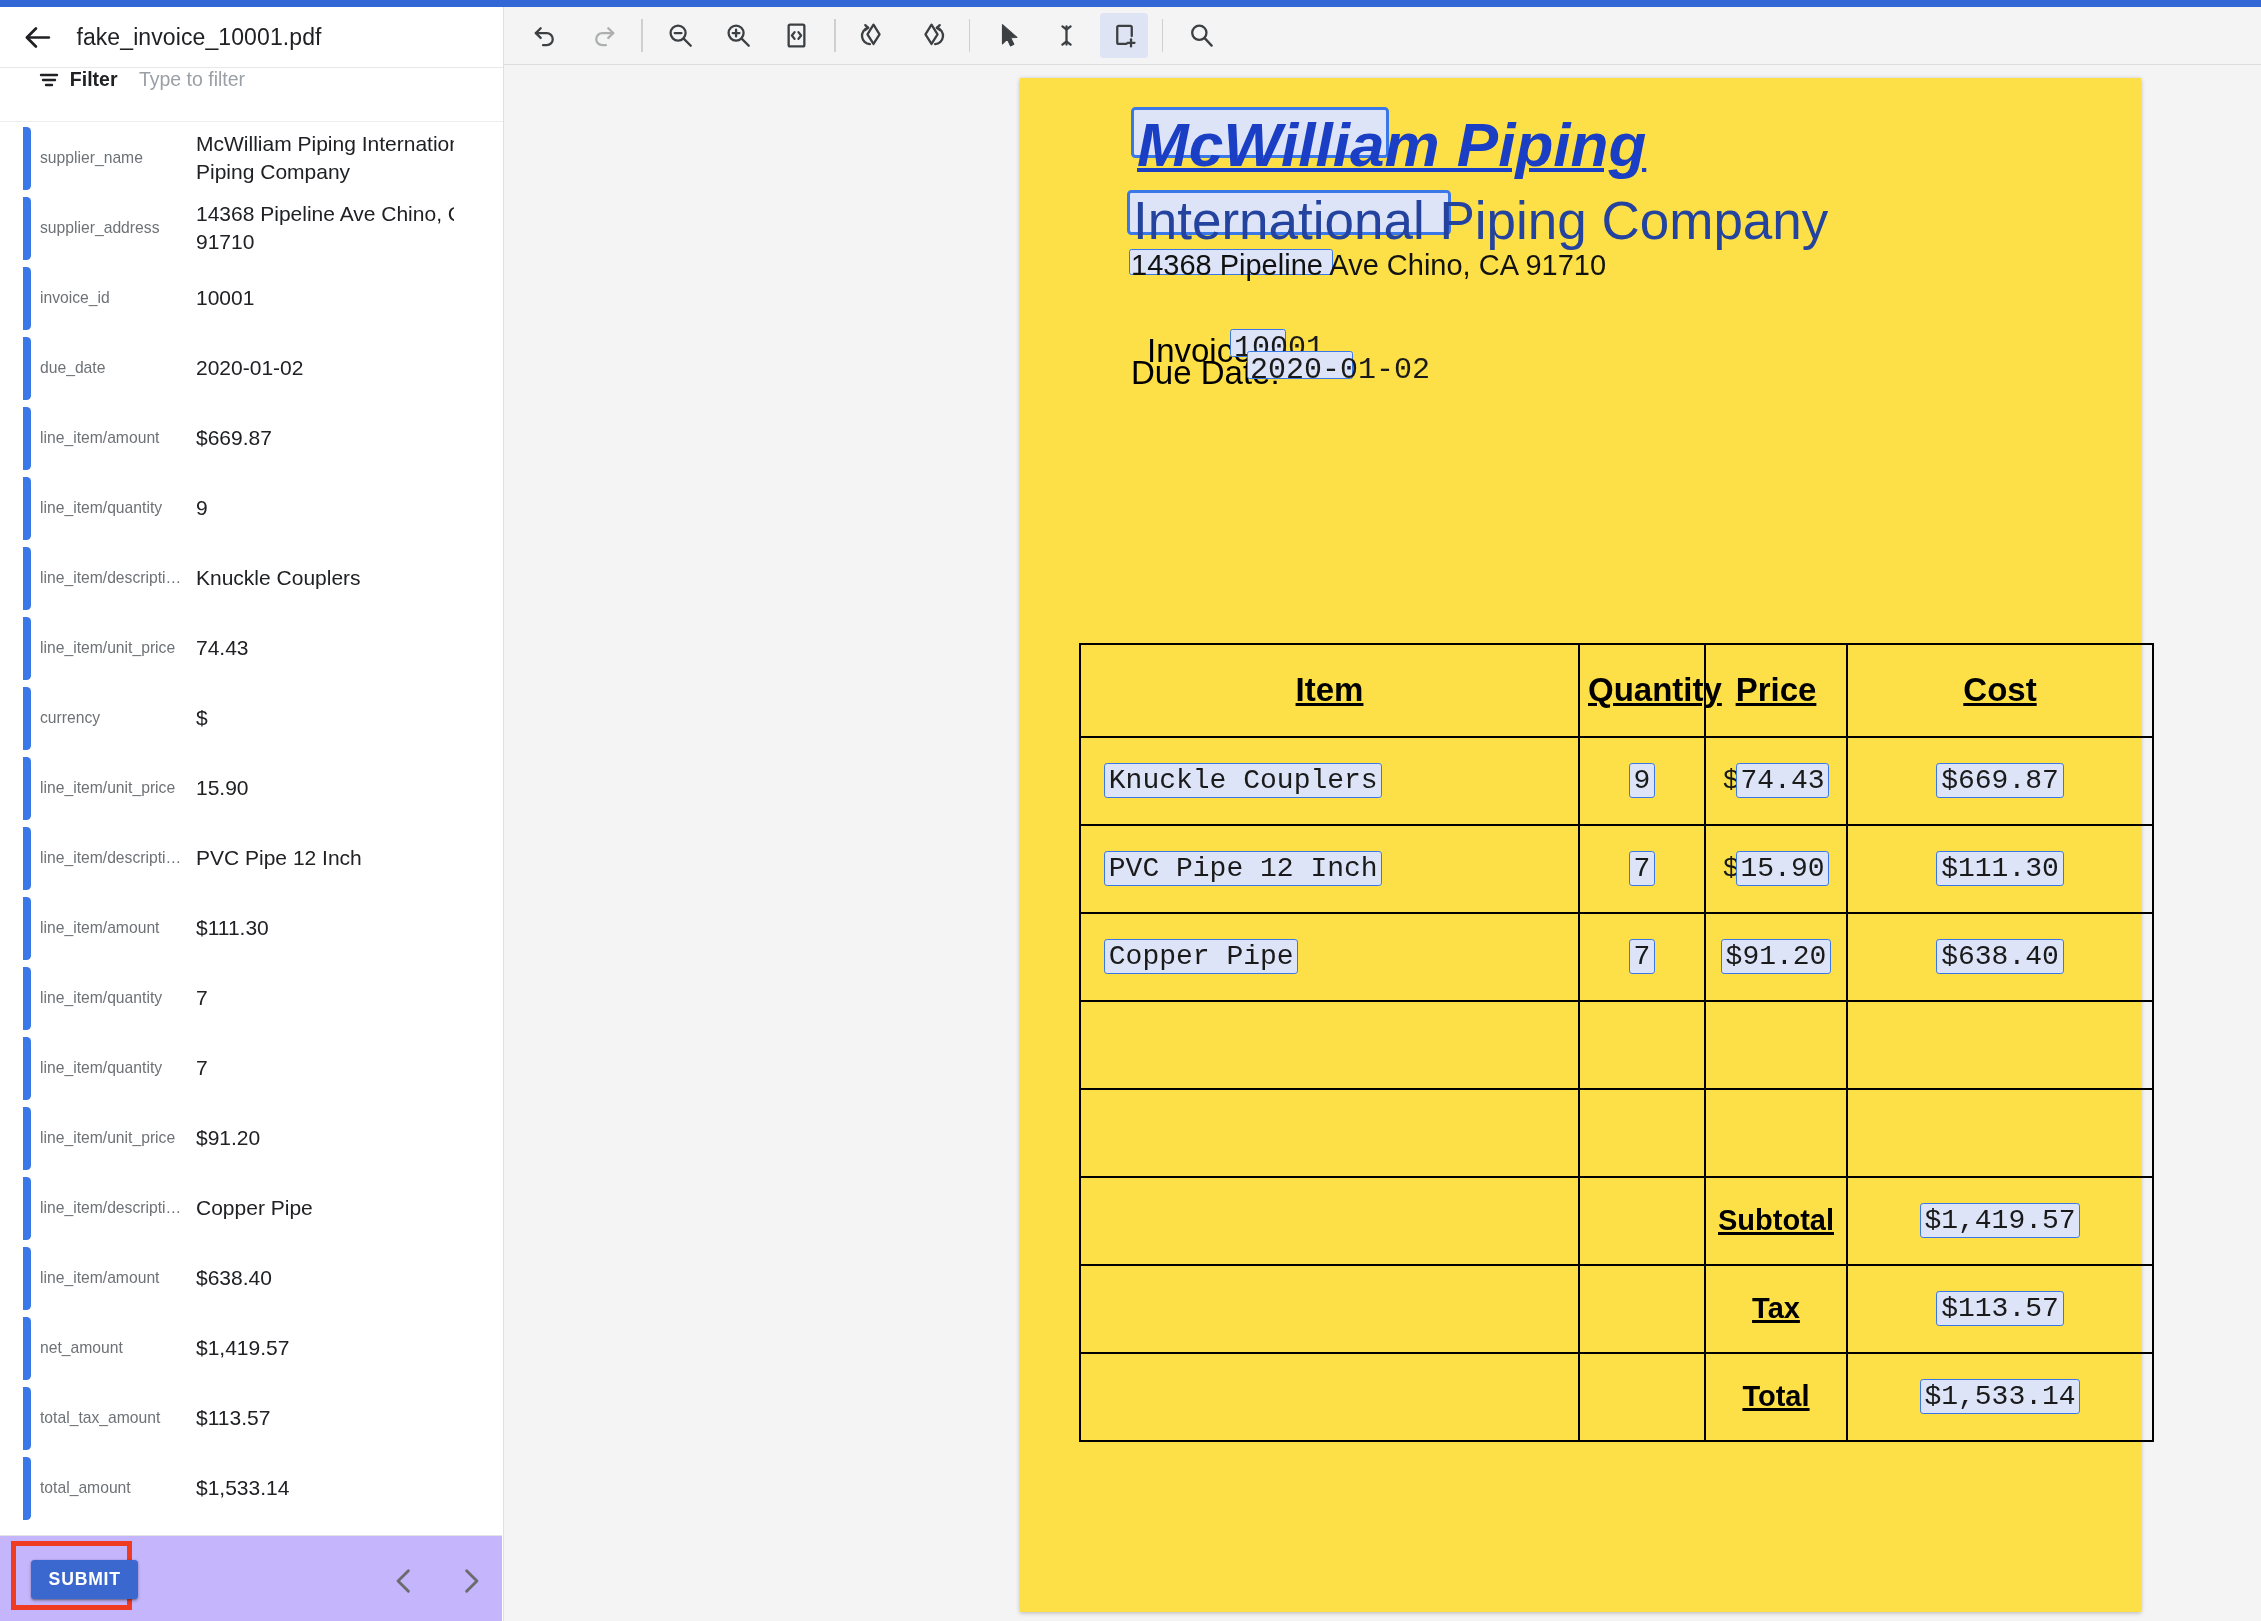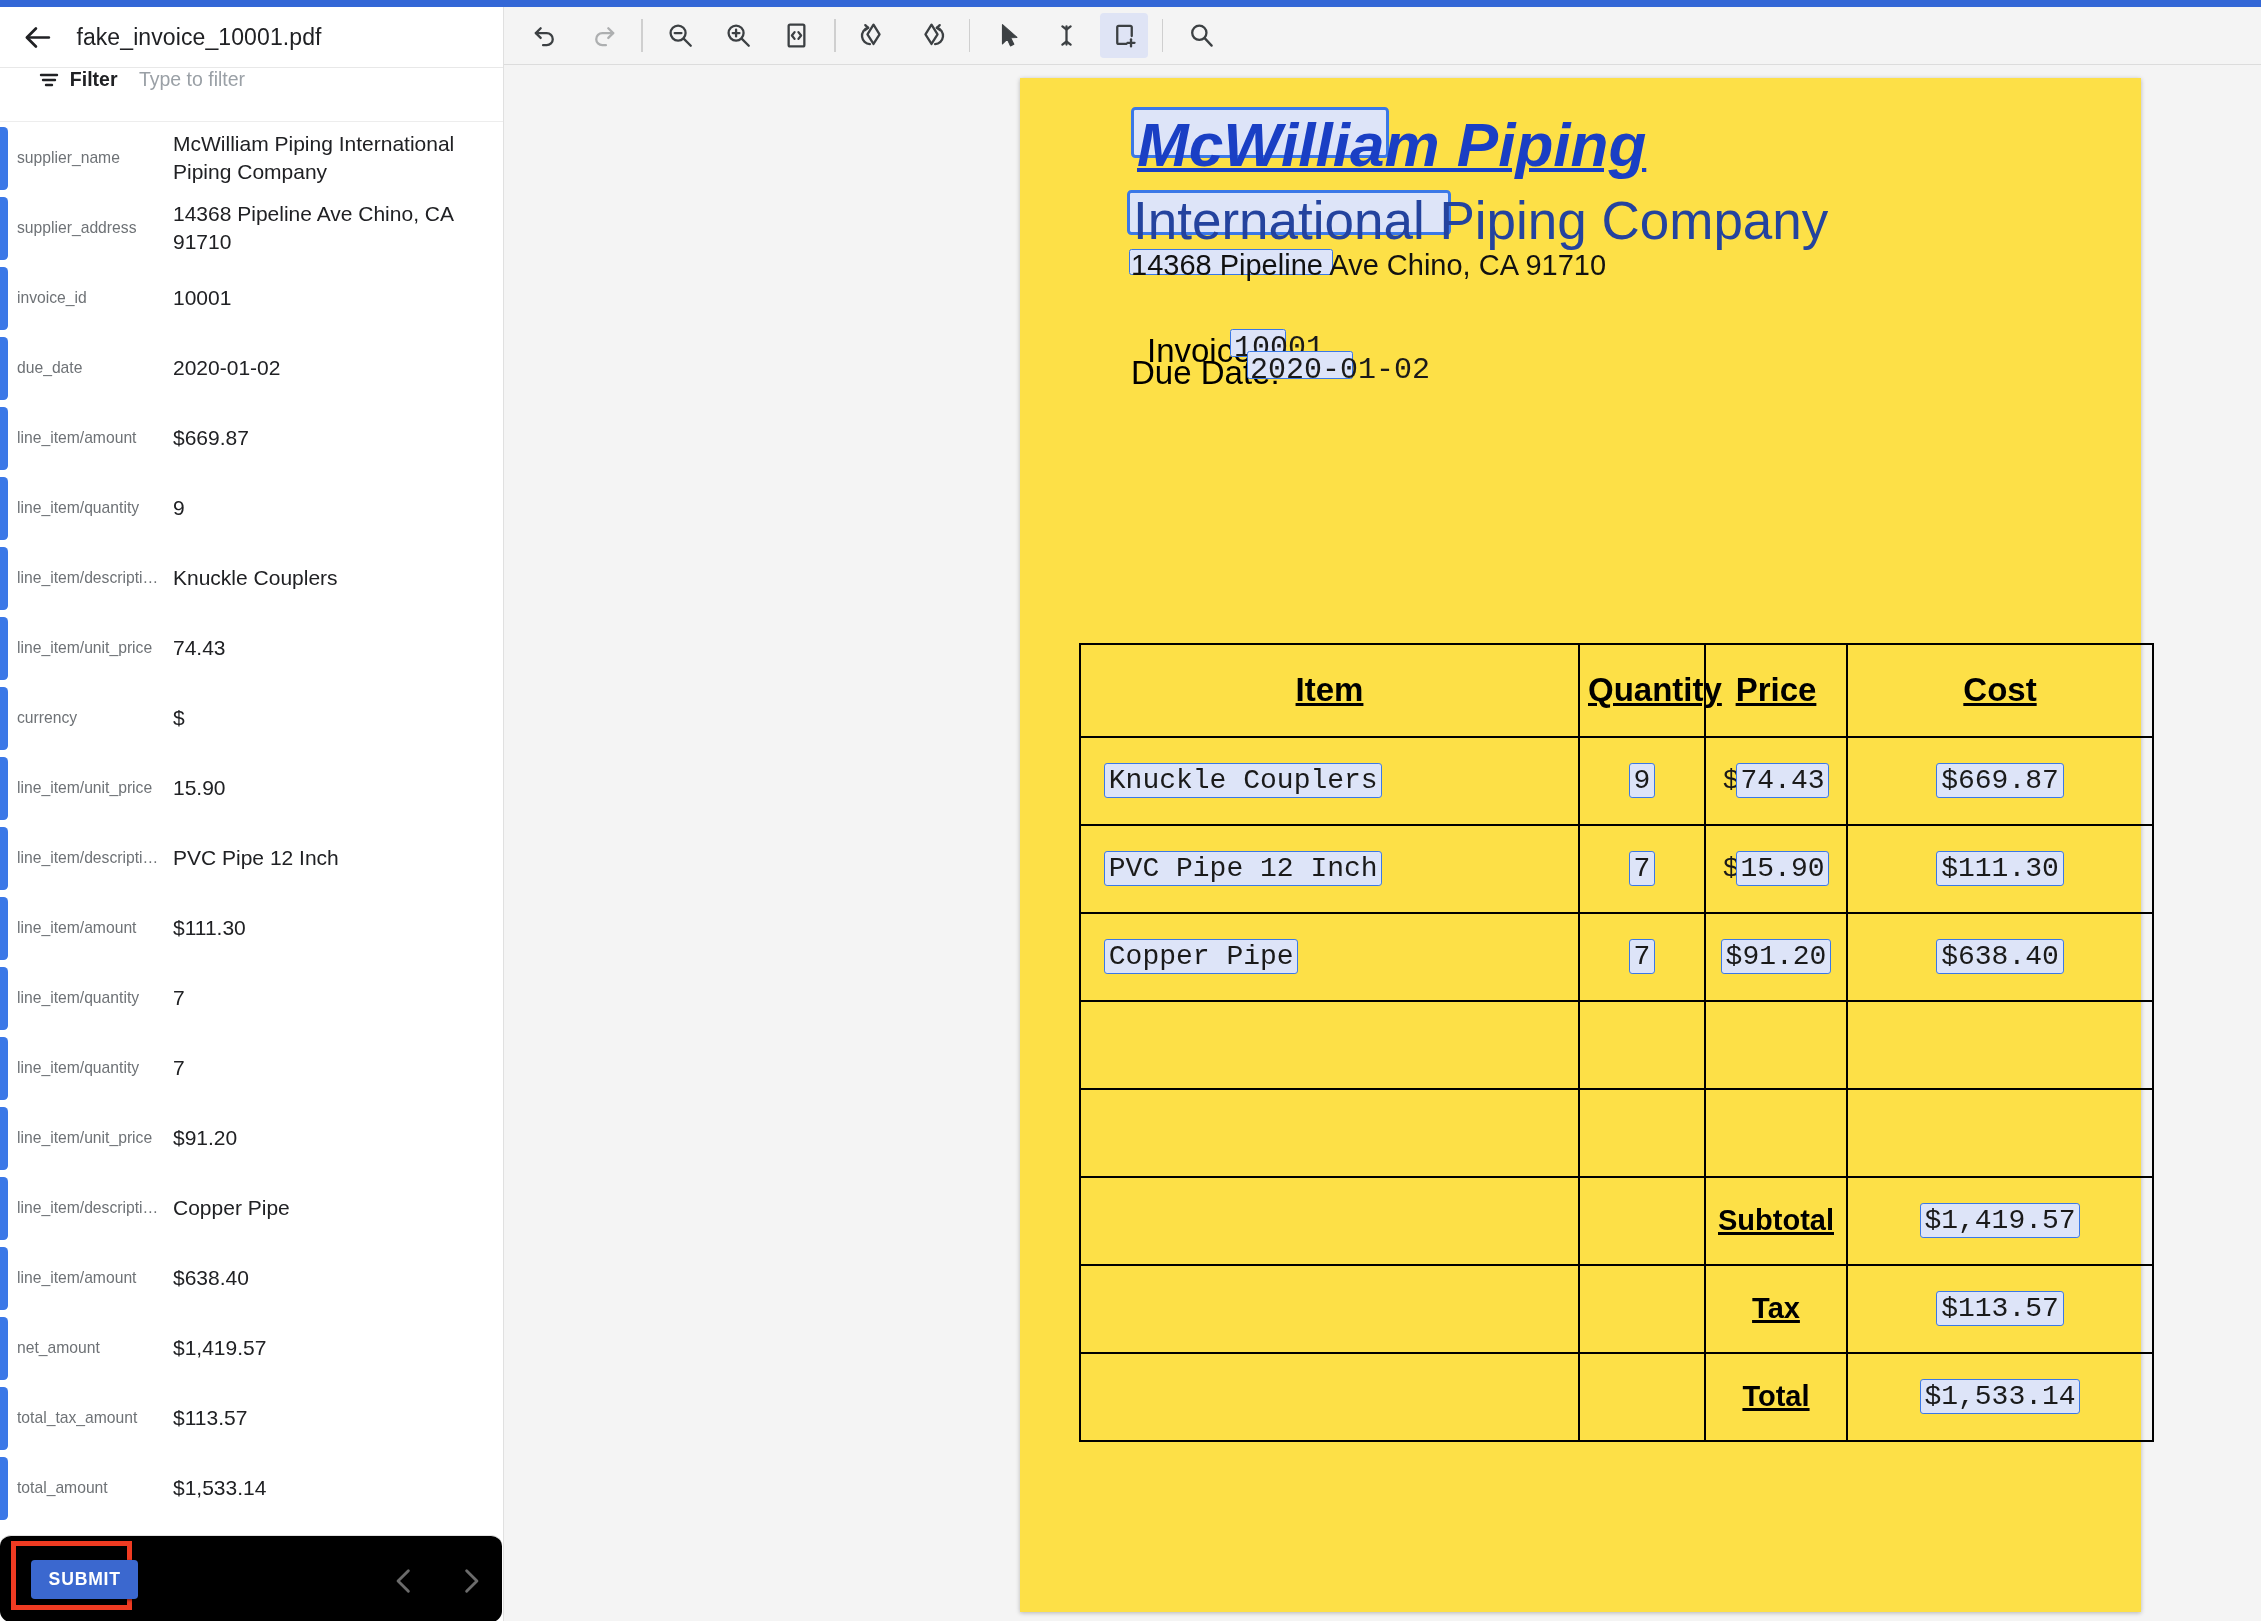--- a/index.html
+++ b/index.html
@@ -75,20 +75,21 @@
     width: 327px;
   }
   #filter-input::placeholder { color: #9aa0a6; }
 
   
   #field-list {
     position: absolute; left: 0; top: 116px;
     width: 454px; bottom: 87px;
     overflow: hidden;
     background: #ffffff;
+    padding-left: 23px;
   }
   .field-row {
     position: relative;
     height: 70px;
     display: flex; align-items: center;
     cursor: pointer;
   }
   .field-marker {
     position: absolute; left: 0; top: 3.8px;
     width: 8.2px; height: 63px;
@@ -110,22 +111,21 @@
     font-size: 21px;
     color: #202124;
     line-height: 1.35;
   }
 
   
   #bottom-bar {
     position: absolute; left: 0; bottom: 0;
     width: 502px; height: 87px;
     border-top: 1.3px solid #e3e3e3;
-    background: #000000;
-    border-radius: 11px;
+    background: #c4b5fd;
   }
   #submit-highlight {
     position: absolute; left: 11.3px; top: 5px;
     width: 121px; height: 69px;
     border: 5px solid #ef3b22;
     background: transparent;
   }
   #submit-button {
     position: absolute; left: 31px; top: 24px;
     padding: 0 17.6px;

